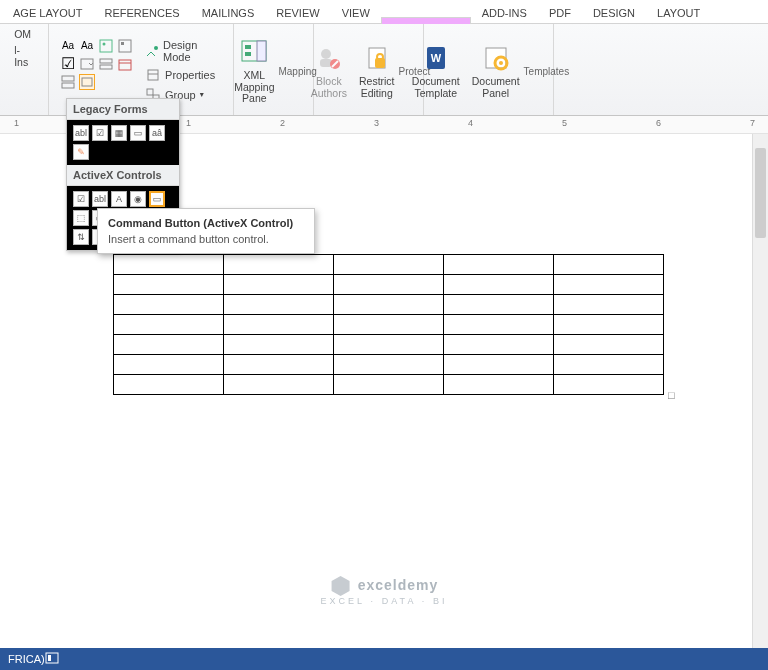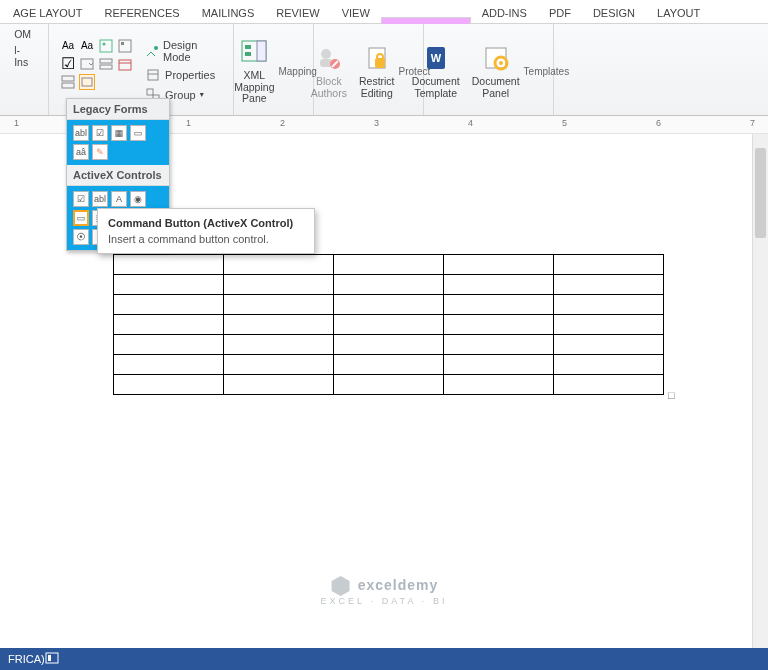--- a/index.html
+++ b/index.html
@@ -19,21 +19,21 @@
 .smallbtn { display: flex; align-items: center; gap: 4px; font-size: 11px; color: #444; padding: 1px 4px; cursor: pointer; }
 .sq { width: 16px; height: 16px; display: inline-flex; align-items: center; justify-content: center; }
 
 .ruler { height: 18px; background: #fafafa; border-bottom: 1px solid #e3e3e3; position: relative; font-size: 9px; color: #777; }
 .ruler .tick { position: absolute; top: 2px; }
 
 .page { position: absolute; left: 0; right: 0; top: 134px; bottom: 24px; background: #fff; overflow: hidden; }
 .doc-table { position: absolute; left: 113px; top: 120px; border-collapse: collapse; }
 .doc-table td { border: 1px solid #000; width: 110px; height: 20px; }
 
-.dropdown { position: absolute; left: 66px; top: 98px; width: 104px; background: #0ea5e9; border: 1px solid #c5c5c5; box-shadow: 1px 2px 4px rgba(0,0,0,.25); z-index: 50; }
+.dropdown { position: absolute; left: 66px; top: 98px; width: 114px; background: #000000; border: 1px solid #c5c5c5; box-shadow: 1px 2px 4px rgba(0,0,0,.25); z-index: 50; }
 .drop-head { background: #eef0f2; font-size: 11px; font-weight: 600; color: #555; padding: 4px 6px; border-bottom: 1px solid #dadada; }
 .drop-grid { display: flex; flex-wrap: wrap; gap: 3px; padding: 5px 6px; }
 .dcell { width: 16px; height: 16px; border: 1px solid #b6b6b6; background: #fdfdfd; display: flex; align-items: center; justify-content: center; font-size: 9px; color: #555; }
 .dcell.hl { border-color: #f6a623; box-shadow: 0 0 0 1px #f6a623 inset; }
 
 .tooltip { position: absolute; left: 97px; top: 208px; width: 218px; background: #fff; border: 1px solid #c8c8c8; box-shadow: 2px 3px 6px rgba(0,0,0,.25); padding: 8px 10px; z-index: 60; font-size: 11px; }
 .tooltip .tt-title { font-weight: 600; color: #333; margin-bottom: 4px; }
 .tooltip .tt-body { color: #555; }
 
 .statusbar { position: absolute; left: 0; right: 0; bottom: 0; height: 22px; background: #2b579a; color: #fff; font-size: 11px; display: flex; align-items: center; padding: 0 8px; }

